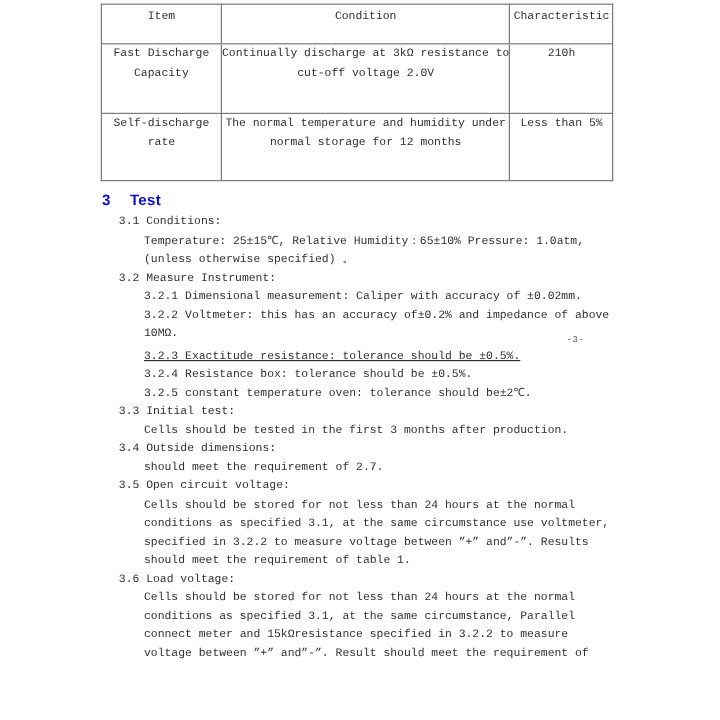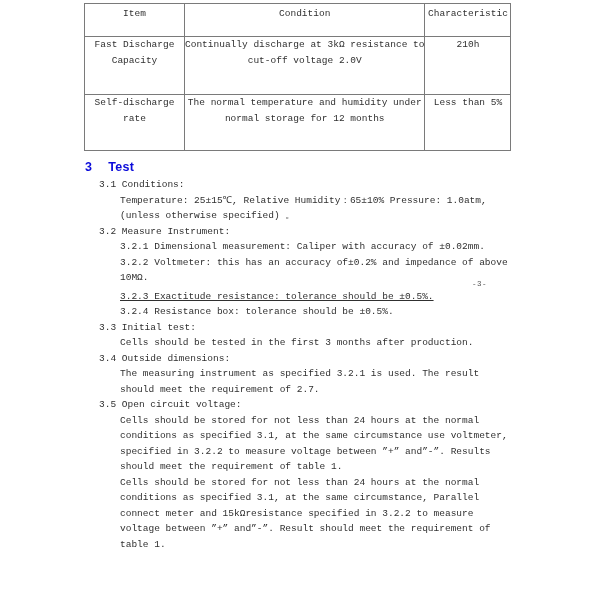--- a/index.html
+++ b/index.html
@@ -117,32 +117,32 @@
   <div id="section-body">
       <div class="line i1">3.1 Conditions:</div>
       <div class="line i2">Temperature: 25±15℃, Relative Humidity：65±10% Pressure: 1.0atm,</div>
       <div class="line i2">(unless otherwise specified) 。</div>
       <div class="line i1">3.2 Measure Instrument:</div>
       <div class="line i2">3.2.1 Dimensional measurement: Caliper with accuracy of ±0.02mm.</div>
       <div class="line i2">3.2.2 Voltmeter: this has an accuracy of±0.2% and impedance of above</div>
       <div class="line i2">10MΩ.</div>
       <div class="line i2 gap">3.2.3 Exactitude resistance: tolerance should be ±0.5%.</div>
       <div class="line i2">3.2.4 Resistance box: tolerance should be ±0.5%.</div>
+      <div class="line i2">3.2.5 constant temperature oven: tolerance should be±2℃.</div>
       <div class="line i1">3.3 Initial test:</div>
       <div class="line i2">Cells should be tested in the first 3 months after production.</div>
       <div class="line i1">3.4 Outside dimensions:</div>
-      <div class="line i2">The measuring instrument as specified 3.2.1 is used. The result</div>
       <div class="line i2">should meet the requirement of 2.7.</div>
       <div class="line i1">3.5 Open circuit voltage:</div>
       <div class="line i2">Cells should be stored for not less than 24 hours at the normal</div>
       <div class="line i2">conditions as specified 3.1, at the same circumstance use voltmeter,</div>
       <div class="line i2">specified in 3.2.2 to measure voltage between ”+” and”-”. Results</div>
       <div class="line i2">should meet the requirement of table 1.</div>
+      <div class="line i1">3.6 Load voltage:</div>
       <div class="line i2">Cells should be stored for not less than 24 hours at the normal</div>
       <div class="line i2">conditions as specified 3.1, at the same circumstance, Parallel</div>
       <div class="line i2">connect meter and 15kΩresistance specified in 3.2.2 to measure</div>
       <div class="line i2">voltage between ”+” and”-”. Result should meet the requirement of</div>
-      <div class="line i2">table 1.</div>
     </div>
 
   <div id="page-number">-3-</div>
 
 </div>
 
 </body></html>

